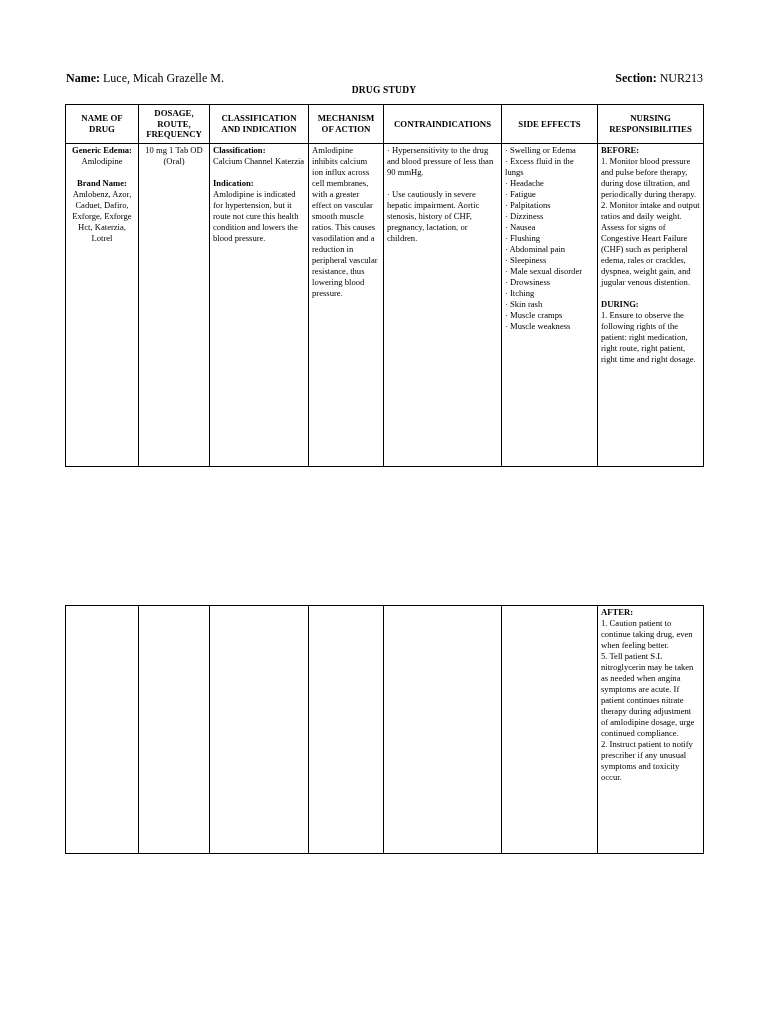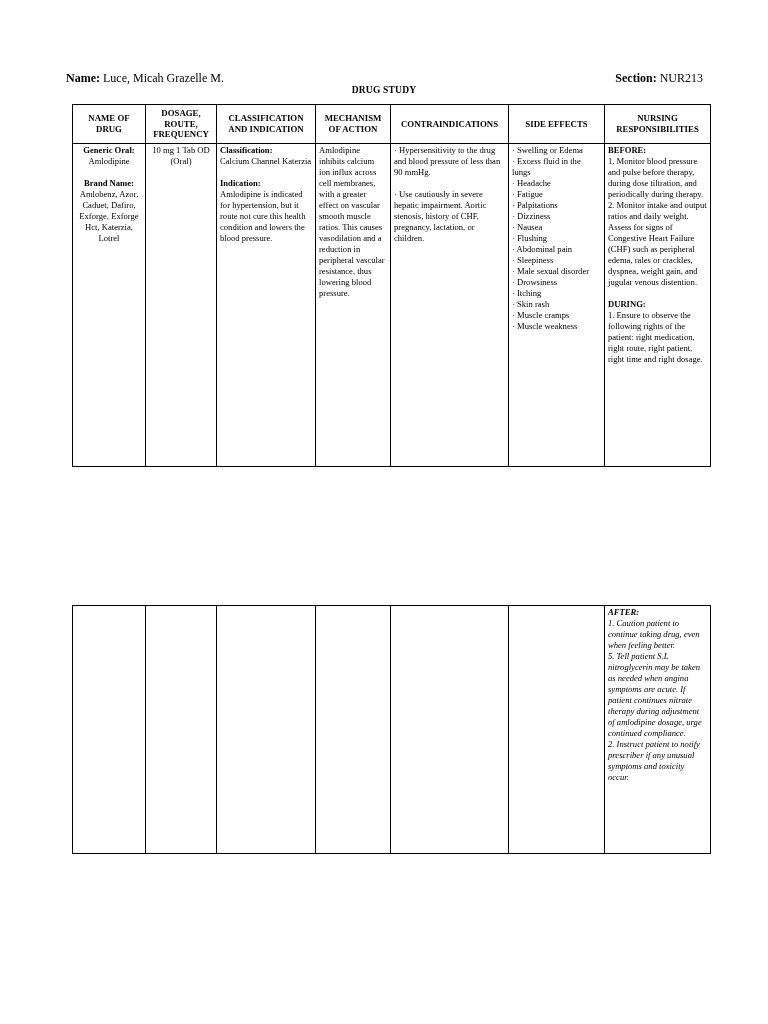--- a/index.html
+++ b/index.html
@@ -17,42 +17,42 @@
     font-size:12px; line-height:11px;margin-top:16px;
   }
   .bold { font-weight:bold; }
 
   .doc-title {
     position:absolute; top:85px; left:0; width:768px;
     text-align:center; font-weight:bold; font-size:9.5px; letter-spacing:0.2px;
   }
 
   table.drug-table {
-    position:absolute; left:72px;
+    position:absolute; left:65px;
     border-collapse:collapse; table-layout:fixed;
     width:638px;
     border:1.5px solid #000;
     font-size:8.6px; line-height:1.28;
   }
   #table-main { top:104px; }
   #table-cont { top:605px; }
 
   .drug-table td, .drug-table th {
     border:1px solid #000;
     vertical-align:top;
     padding:1px 3px 2px 3px;
     overflow:hidden;
   }
   .drug-table th {
     font-size:8.8px; font-weight:bold; text-align:center;
     vertical-align:middle; padding:2px 2px; height:39px; line-height:1.25;
   }
   td.center { text-align:center; }
   .row-main td { height:323px; }
-  .row-cont td { height:248px;font-style:italic; }
+  .row-cont td { height:248px; }
 
   .gap-top { margin-top:11px; }
   .para-gap { margin-bottom:11px; }
   .num-item { margin:0; }
   .se-item { margin:0; }
   .after-pad { padding-top:21px; }
 </style>
 </head>
 <body>
 
@@ -80,21 +80,21 @@
       <th>NAME OF DRUG</th>
       <th>DOSAGE, ROUTE, FREQUENCY</th>
       <th>CLASSIFICATION AND INDICATION</th>
       <th>MECHANISM OF ACTION</th>
       <th>CONTRAINDICATIONS</th>
       <th>SIDE EFFECTS</th>
       <th>NURSING RESPONSIBILITIES</th>
     </tr>
     <tr class="row-main">
       <td class="center">
-        <div class="bold">Generic Oral:</div>
+        <div class="bold">Generic Edema:</div>
         <div>Amlodipine</div>
         <div class="bold gap-top">Brand Name:</div>
         <div>Amlobenz, Azor, Caduet, Dafiro, Exforge, Exforge Hct, Katerzia, Lotrel</div>
       </td>
       <td class="center">
         <div>10 mg 1 Tab OD (Oral)</div>
       </td>
       <td>
         <div class="bold">Classification:</div>
         <div>Calcium Channel Katerzia</div>

